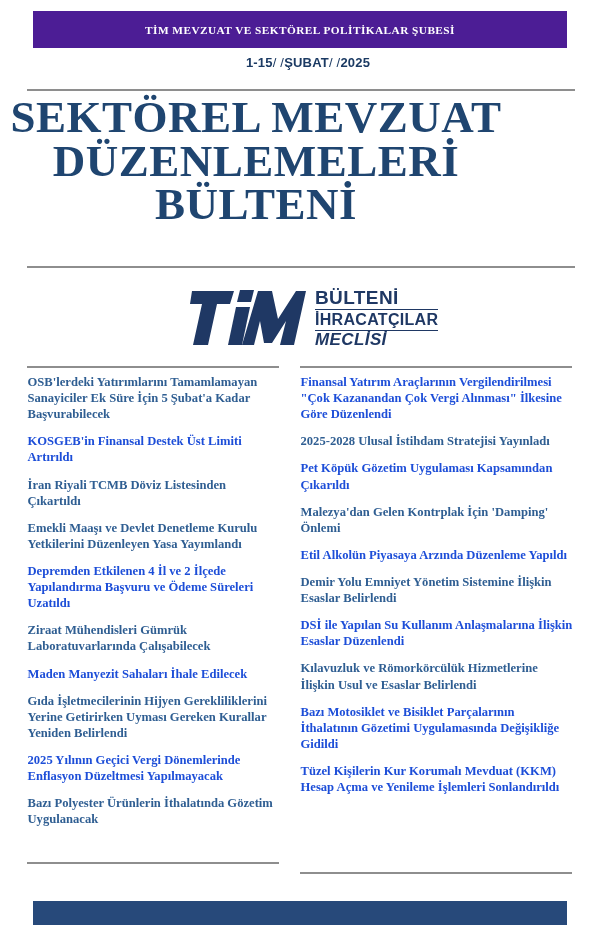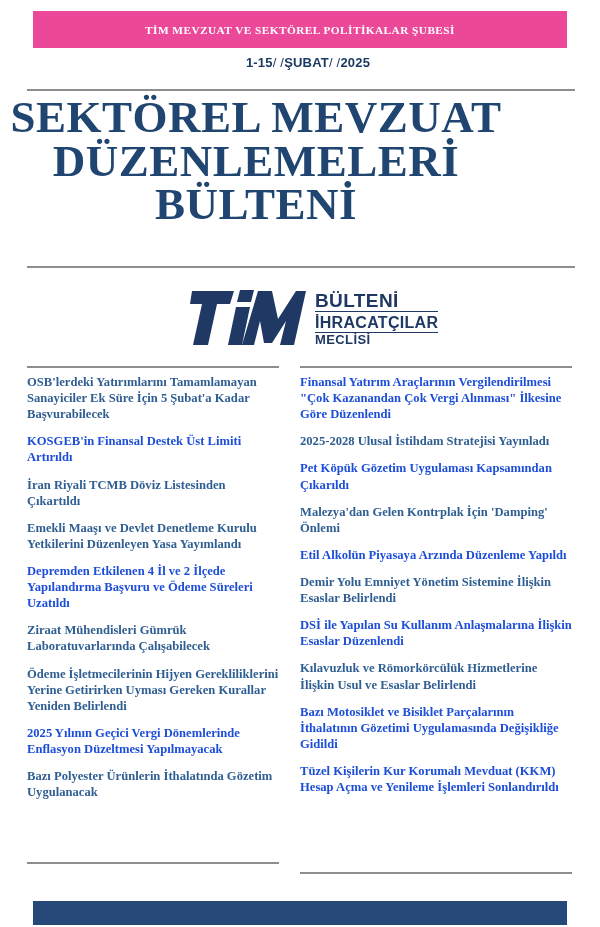--- a/index.html
+++ b/index.html
@@ -22,21 +22,21 @@
     box-sizing: border-box;
   }
 
   
   .header-bar {
     position: absolute;
     left: 33px;
     top: 11px;
     width: 534px;
     height: 37px;
-    background: #ec4899;
+    background: #4c1d95;
     display: flex;
     align-items: center;
     justify-content: center;
   }
   .header-bar-text {
     color: #ffffff;
     font-family: "Liberation Serif", "DejaVu Serif", serif;
     font-weight: bold;
     font-size: 11.3px;
     letter-spacing: 0.45px;
@@ -122,30 +122,31 @@
   }
   .logo-words span {
     font-family: "Liberation Sans", "DejaVu Sans", sans-serif;
     font-weight: bold;
     color: #1f3864;
     line-height: 1.08;
     display: block;
   }
   .lw-1 { font-size: 19px; letter-spacing: 0.4px; }
   .lw-2 { font-size: 16px; letter-spacing: 0.3px; padding: 1.5px 0; border-top: 1.5px solid #1f3864; border-bottom: 1.5px solid #1f3864; }
-  .lw-3 { font-size: 13px; letter-spacing: 0.4px; }
+  .lw-3 { font-size: 17px; letter-spacing: 0.4px; font-style: italic; }
 
   
   .columns {
     position: absolute;
     left: 27px;
     top: 374px;
     width: 546px;
     display: flex;
     gap: 21px;
+    justify-content: center;
   }
   .col { width: 252px; }
   .col-right { width: 272px; }
 
   .news-item {
     font-family: "Liberation Serif", "DejaVu Serif", serif;
     font-weight: bold;
     font-size: 12.6px;
     line-height: 1.28;
     margin-bottom: 11px;
@@ -207,21 +208,22 @@
   <div class="rule-col rule-col-r-top"></div>
 
   <div class="columns">
     <div class="col">
       <div class="news-item blue">OSB'lerdeki Yatırımlarını Tamamlamayan Sanayiciler Ek Süre İçin 5 Şubat'a Kadar Başvurabilecek</div>
       <div class="news-item black">KOSGEB'in Finansal Destek Üst Limiti Artırıldı</div>
       <div class="news-item blue">İran Riyali TCMB Döviz Listesinden Çıkartıldı</div>
       <div class="news-item blue">Emekli Maaşı ve Devlet Denetleme Kurulu Yetkilerini Düzenleyen Yasa Yayımlandı</div>
       <div class="news-item black">Depremden Etkilenen 4 İl ve 2 İlçede Yapılandırma Başvuru ve Ödeme Süreleri Uzatıldı</div>
       <div class="news-item blue">Ziraat Mühendisleri Gümrük Laboratuvarlarında Çalışabilecek</div>
-      <div class="news-item blue">Ödeme İşletmecilerinin Hijyen Gerekliliklerini Yerine Getirirken Uyması Gereken Kurallar Yeniden Belirlendi</div>
+      <div class="news-item black">Maden Manyezit Sahaları İhale Edilecek</div>
+      <div class="news-item blue">Gıda İşletmecilerinin Hijyen Gerekliliklerini Yerine Getirirken Uyması Gereken Kurallar Yeniden Belirlendi</div>
       <div class="news-item black">2025 Yılının Geçici Vergi Dönemlerinde Enflasyon Düzeltmesi Yapılmayacak</div>
       <div class="news-item blue">Bazı Polyester Ürünlerin İthalatında Gözetim Uygulanacak</div>
     </div>
     <div class="col-right">
       <div class="news-item black">Finansal Yatırım Araçlarının Vergilendirilmesi "Çok Kazanandan Çok Vergi Alınması" İlkesine Göre Düzenlendi</div>
       <div class="news-item blue">2025-2028 Ulusal İstihdam Stratejisi Yayınladı</div>
       <div class="news-item black">Pet Köpük Gözetim Uygulaması Kapsamından Çıkarıldı</div>
       <div class="news-item blue">Malezya'dan Gelen Kontrplak İçin 'Damping' Önlemi</div>
       <div class="news-item black">Etil Alkolün Piyasaya Arzında Düzenleme Yapıldı</div>
       <div class="news-item blue">Demir Yolu Emniyet Yönetim Sistemine İlişkin Esaslar Belirlendi</div>

